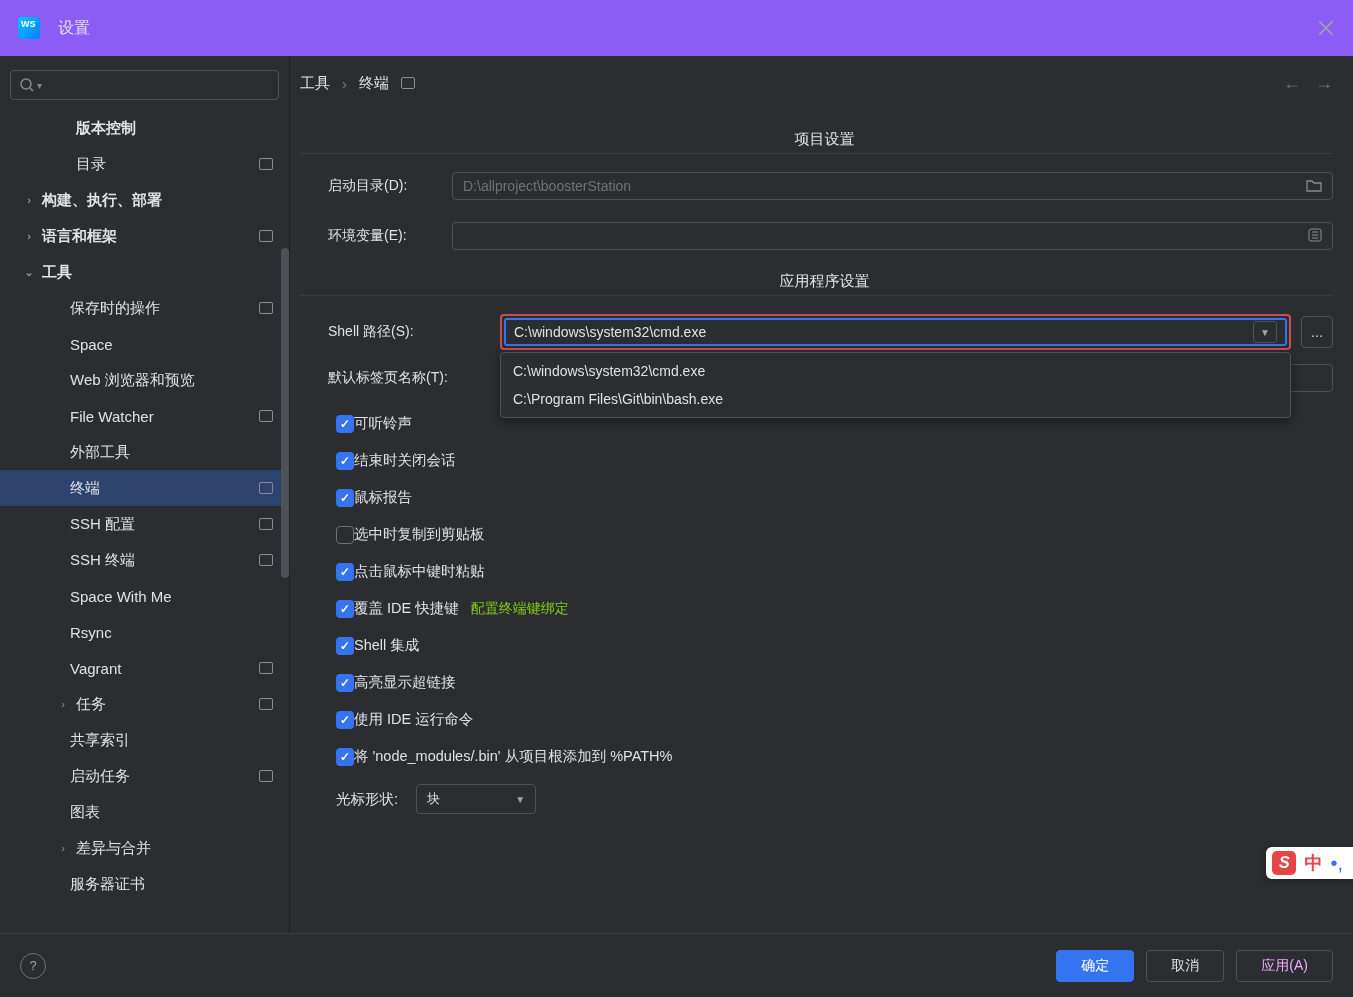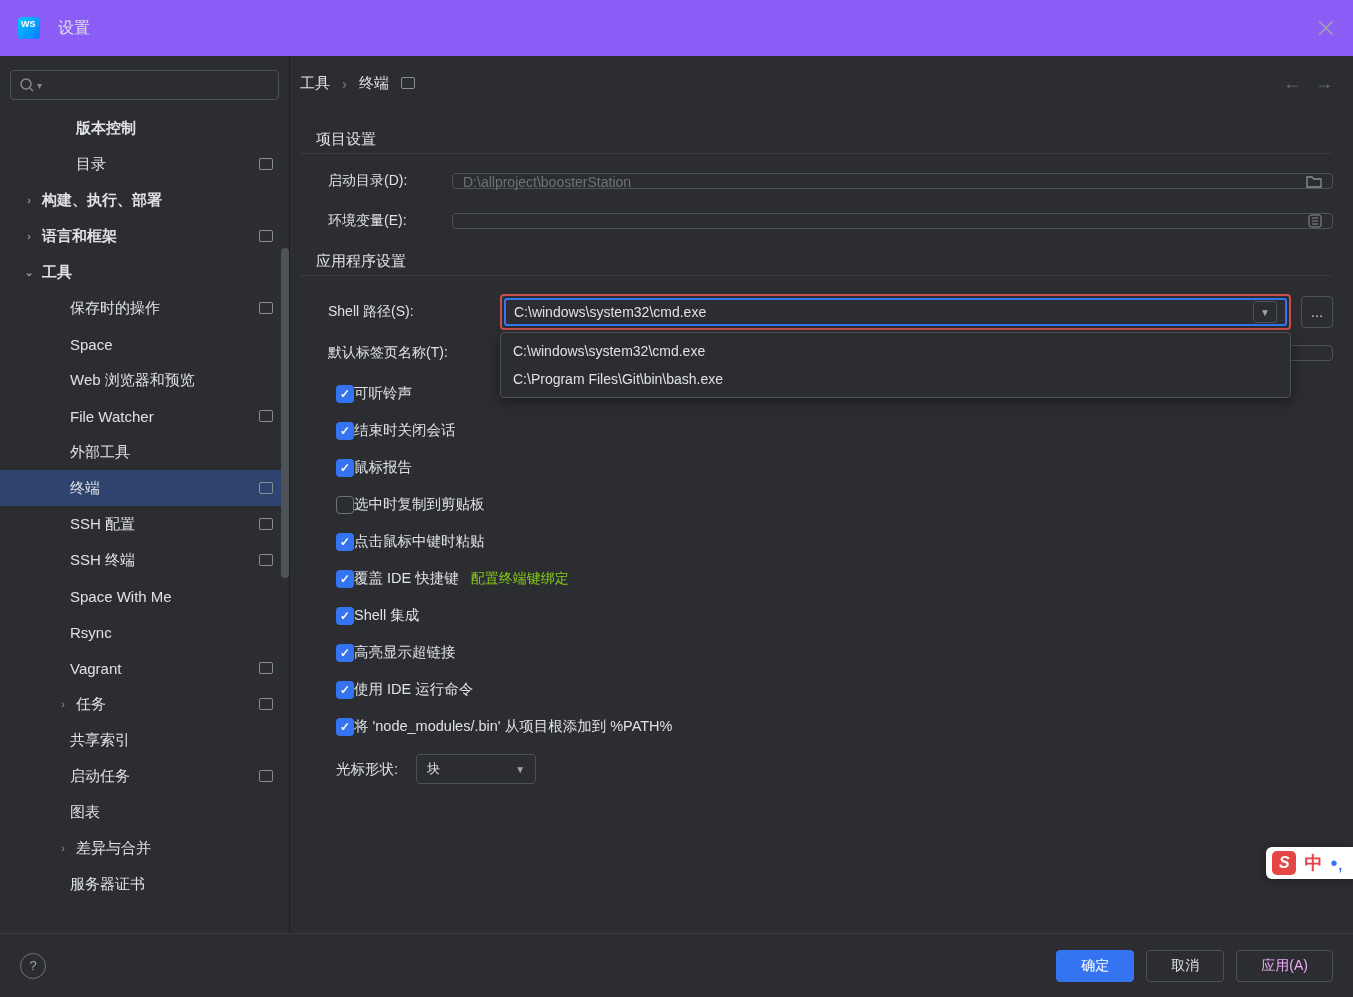--- a/index.html
+++ b/index.html
@@ -165,20 +165,21 @@
 .content-body {
   flex: 1;
   overflow-y: auto;
   padding: 10px 20px 20px 10px;
 }
 
 .section-title {
   font-size: 15px;
   color: #dfe1e5;
   margin: 20px 0 4px 16px;
+  text-align: center;
 }
 .section-hr {
   border: none;
   border-top: 1px solid #393b40;
   margin-bottom: 18px;
 }
 .section-title:first-child { margin-top: 10px; }
 
 .form-row {
   display: flex;
@@ -186,29 +187,29 @@
   margin-bottom: 22px;
 }
 .form-label {
   width: 152px;
   padding-left: 28px;
   font-size: 14px;
   color: #dfe1e5;
 }
 .form-input {
   flex: 1;
-  height: 16px;
+  height: 28px;
   background: #2b2d30;
   border: 1px solid #4e5157;
   border-radius: 4px;
   color: #6f7277;
   padding: 0 10px;
   font-size: 14px;
   display: flex;
-  align-items: flex-start;
+  align-items: center;
 }
 .form-input .right-icon {
   margin-left: auto;
   color: #8a8d91;
 }
 
 .shell-row {
   display: flex;
   align-items: center;
   gap: 10px;

